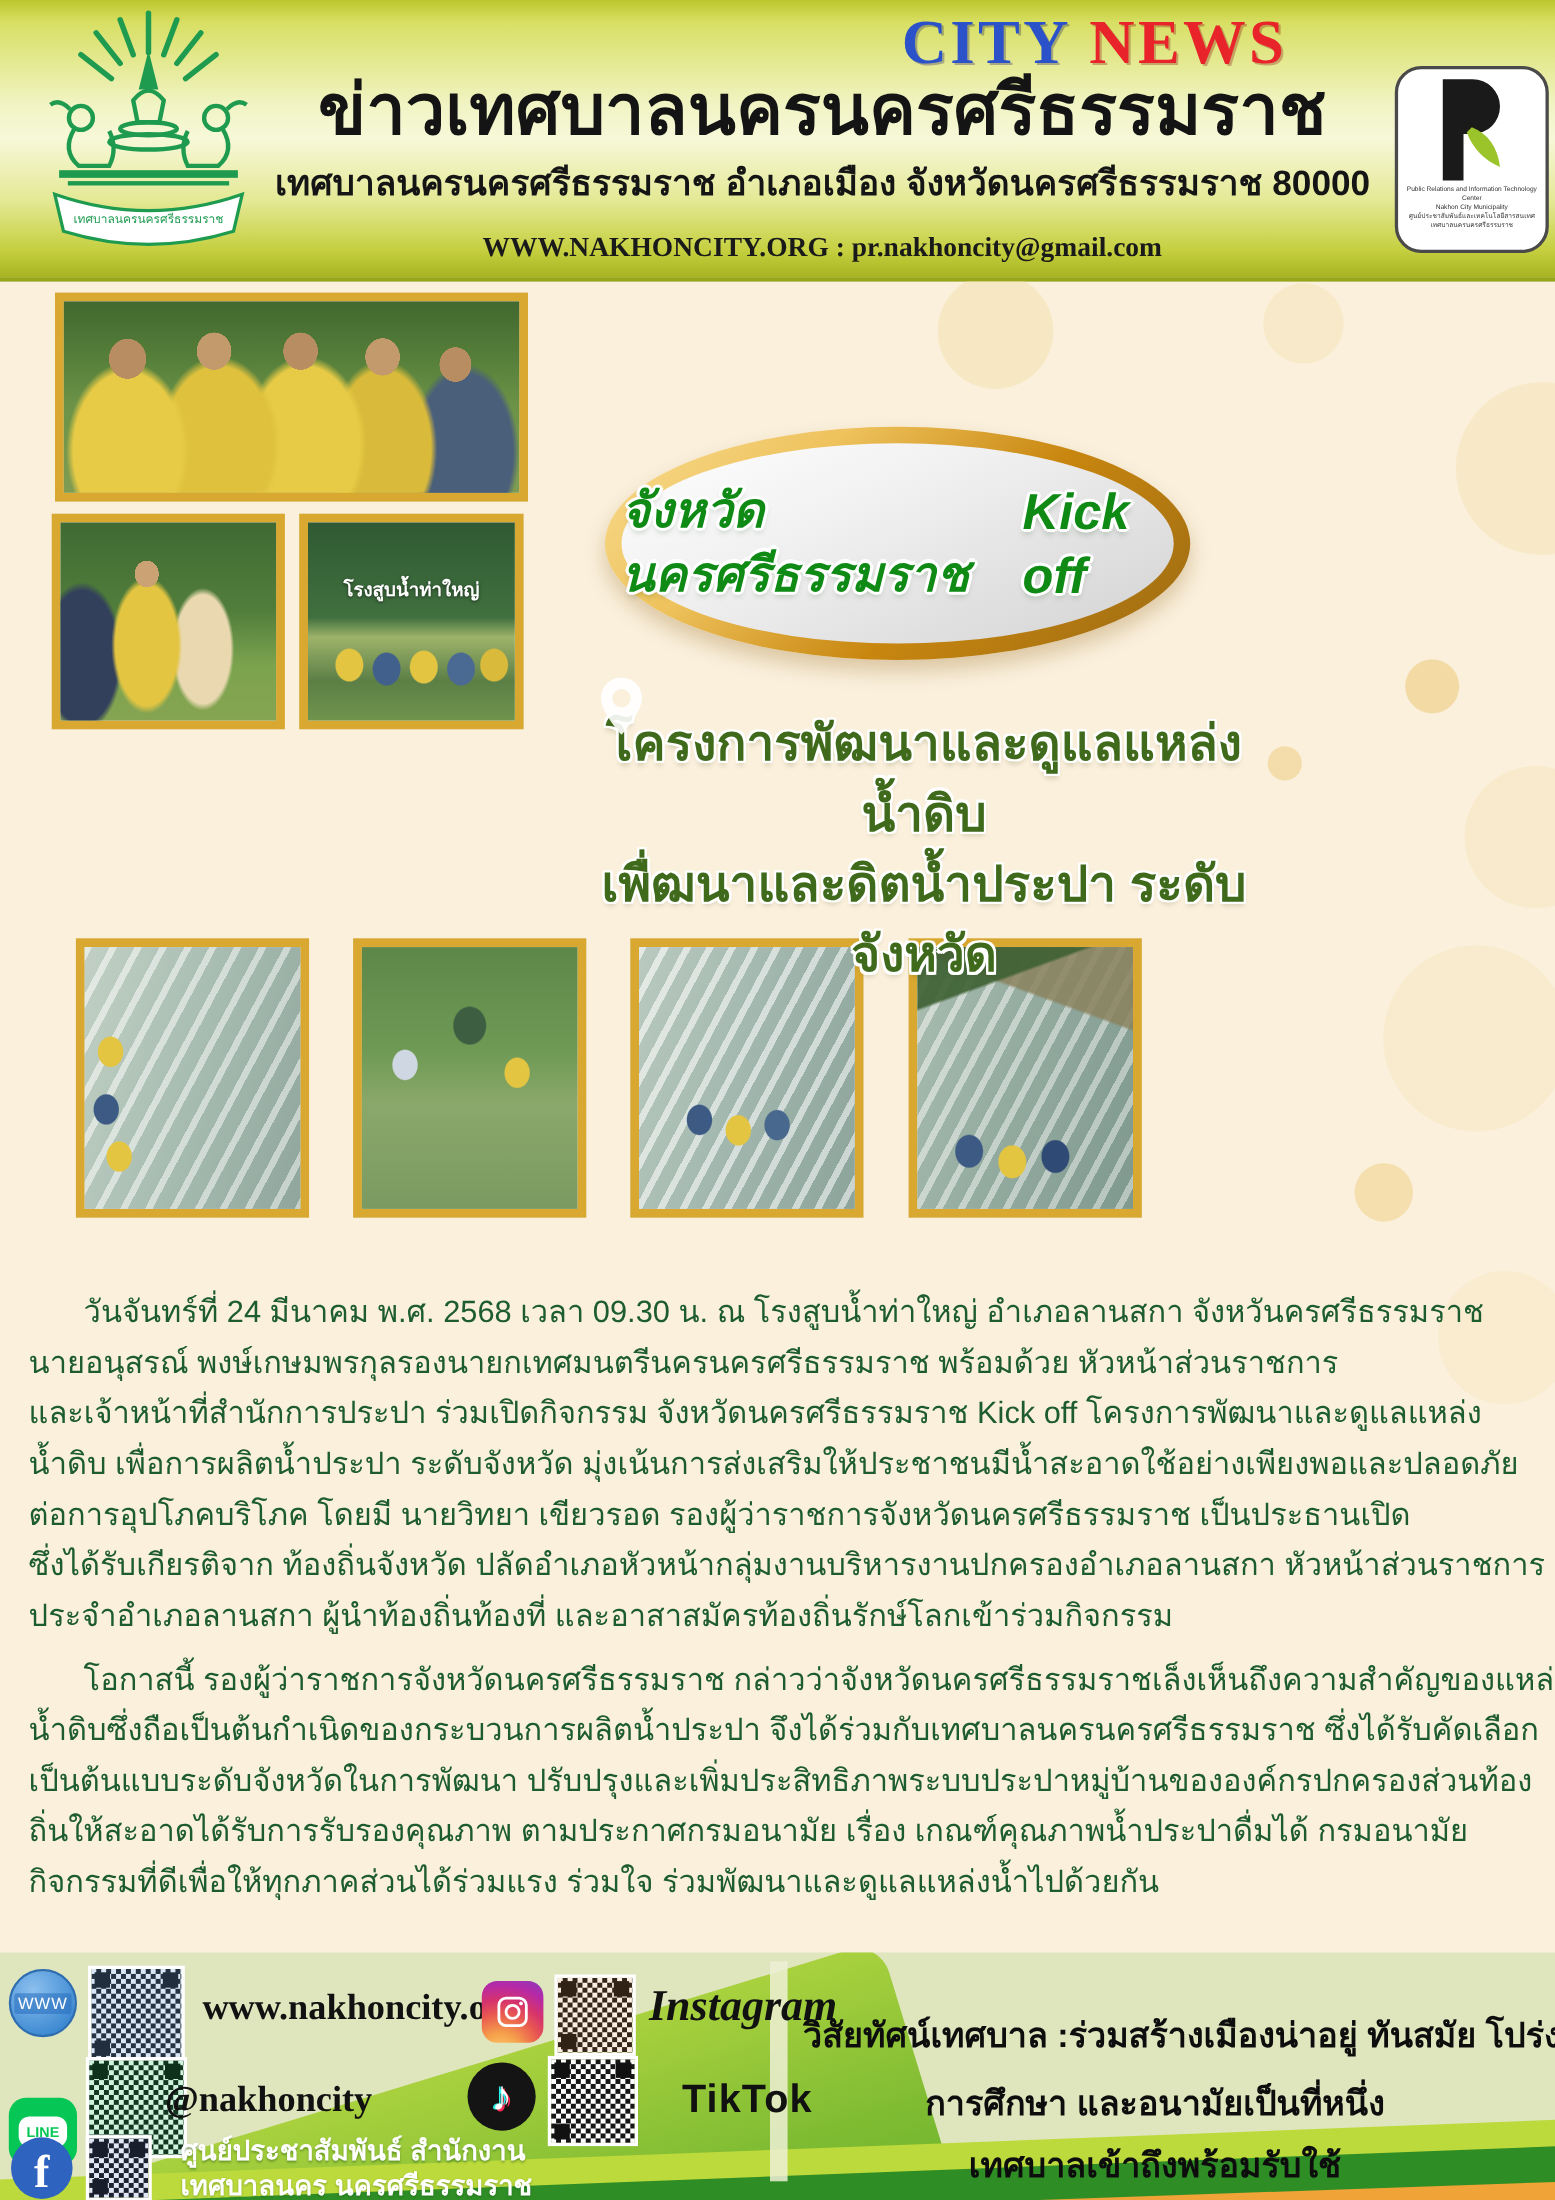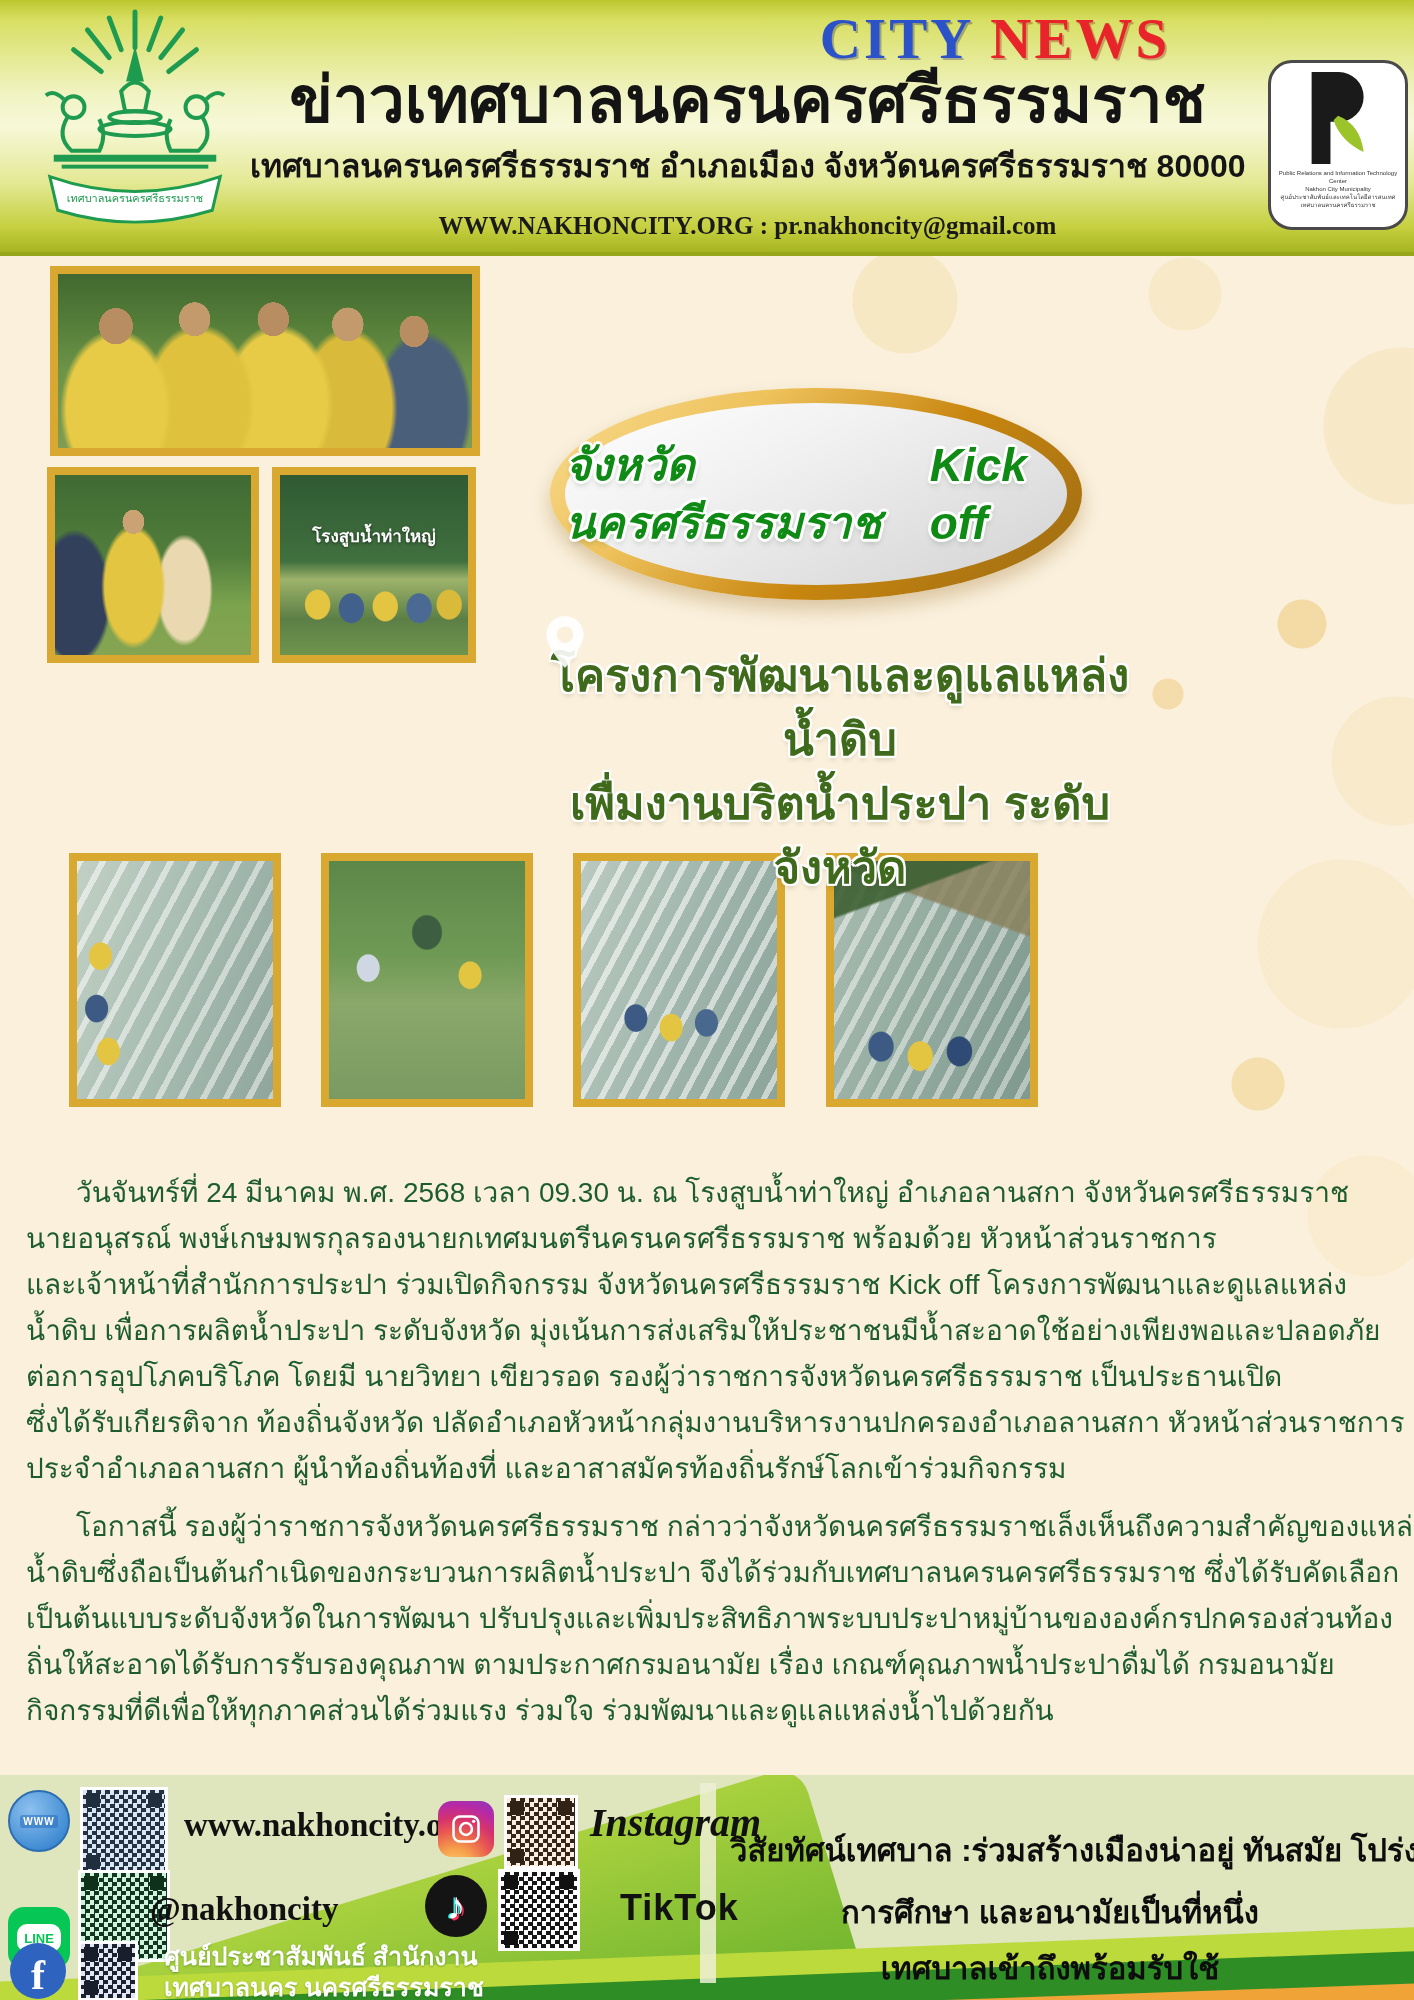--- a/index.html
+++ b/index.html
@@ -137,21 +137,21 @@
     transform:rotate(-2.2deg);z-index:1;}
   .sw-dark{position:absolute;left:-10px;bottom:-8px;width:1450px;height:42px;background:#2f8d25;
     transform:rotate(-2deg);z-index:1;}
   .sw-orange{position:absolute;right:-70px;bottom:-30px;width:780px;height:52px;background:#f0a336;
     transform:rotate(-4deg);z-index:0;}
   .divider{position:absolute;left:700px;top:8px;width:16px;height:200px;background:#eef0d6;opacity:.85;z-index:1;}
 
   .ficon{position:absolute;z-index:2;display:flex;align-items:center;justify-content:center;}
   .globe{left:8px;top:15px;width:62px;height:62px;border-radius:50%;
     background:radial-gradient(circle at 35% 30%,#8cc0ef,#3e8ad2 75%);border:2px solid #2d6db0;}
-  .globe span{color:#fff;font-size:10px;font-weight:700;letter-spacing:1px;background:rgba(40,110,190,.55);
+  .globe span{color:#fff;font-size:15px;font-weight:400;letter-spacing:1px;background:rgba(40,110,190,.55);
     padding:1px 3px;border-radius:3px;}
   .igic{left:438px;top:26px;width:56px;height:56px;border-radius:14px;
     background:radial-gradient(circle at 30% 120%,#fed373 0%,#f6a14b 25%,#e95950 48%,#d6336c 64%,#b529a8 82%,#8a3ab9 98%);}
   .lineic{left:8px;top:100px;width:62px;height:62px;border-radius:16px;background:#06c755;margin-top:32px;}
   .lineic .bub{background:#fff;border-radius:10px;width:44px;height:28px;display:flex;align-items:center;justify-content:center;
     color:#06c755;font-size:13px;font-weight:800;}
   .ttic{left:425px;top:100px;width:62px;height:62px;border-radius:50%;background:#141414;}
   .ttic span{color:#fff;font-size:38px;line-height:1;text-shadow:-2px 0 0 #25f4ee,2px 2px 0 #fe2c55;}
   .fbic{left:10px;top:168px;width:56px;height:56px;border-radius:50%;background:#2f63c0;}
   .fbic span{color:#fff;font-family:"Liberation Serif",serif;font-weight:700;font-size:42px;line-height:1;margin-top:8px;}
@@ -270,21 +270,21 @@
         <div class="b2">Kick off</div>
       </div>
     </div>
 
     <svg class="pin" viewBox="0 0 36 50">
       <path d="M18 0C8 0 0 8 0 18c0 12 18 32 18 32s18-20 18-32C36 8 28 0 18 0zm0 26a8 8 0 1 1 0-16 8 8 0 0 1 0 16z" fill="#ffffff" opacity="0.95"></path>
     </svg>
 
     <div class="headline">
       <div>โครงการพัฒนาและดูแลแหล่งน้ำดิบ</div>
-      <div>เพื่มงานบริตน้ำประปา ระดับจังหวัด</div>
+      <div>เพื่ฒนาและดิตน้ำประปา ระดับจังหวัด</div>
     </div>
 
     <div class="article">
       <div class="bl ind">วันจันทร์ที่ 24 มีนาคม พ.ศ. 2568 เวลา 09.30 น. ณ โรงสูบน้ำท่าใหญ่ อำเภอลานสกา จังหวันครศรีธรรมราช</div>
       <div class="bl">นายอนุสรณ์ พงษ์เกษมพรกุลรองนายกเทศมนตรีนครนครศรีธรรมราช พร้อมด้วย หัวหน้าส่วนราชการ</div>
       <div class="bl">และเจ้าหน้าที่สำนักการประปา ร่วมเปิดกิจกรรม จังหวัดนครศรีธรรมราช Kick off โครงการพัฒนาและดูแลแหล่ง</div>
       <div class="bl">น้ำดิบ เพื่อการผลิตน้ำประปา ระดับจังหวัด มุ่งเน้นการส่งเสริมให้ประชาชนมีน้ำสะอาดใช้อย่างเพียงพอและปลอดภัย</div>
       <div class="bl">ต่อการอุปโภคบริโภค โดยมี นายวิทยา เขียวรอด รองผู้ว่าราชการจังหวัดนครศรีธรรมราช เป็นประธานเปิด</div>
       <div class="bl">ซึ่งได้รับเกียรติจาก ท้องถิ่นจังหวัด ปลัดอำเภอหัวหน้ากลุ่มงานบริหารงานปกครองอำเภอลานสกา หัวหน้าส่วนราชการ</div>
       <div class="bl">ประจำอำเภอลานสกา ผู้นำท้องถิ่นท้องที่ และอาสาสมัครท้องถิ่นรักษ์โลกเข้าร่วมกิจกรรม</div>

